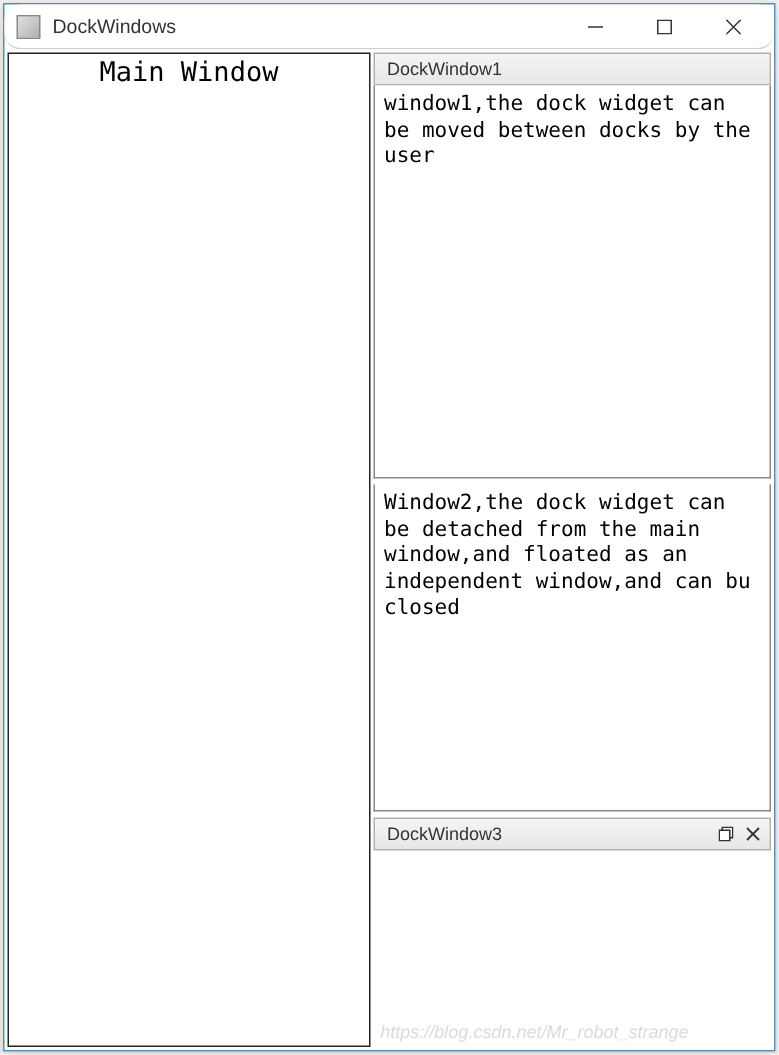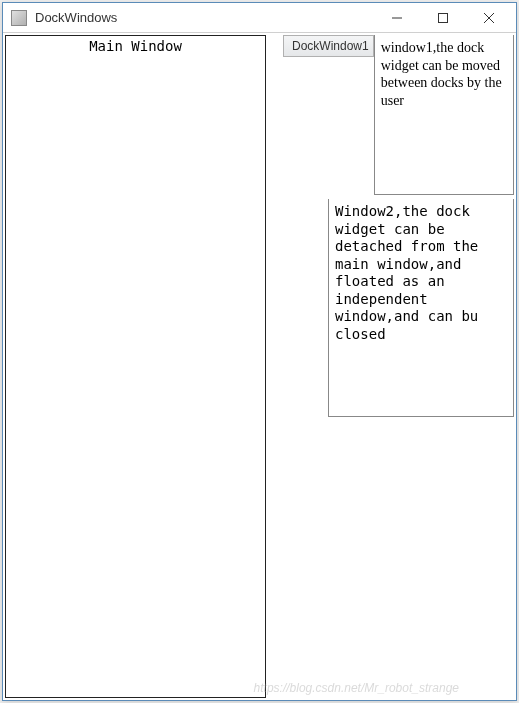--- a/index.html
+++ b/index.html
@@ -17,20 +17,21 @@
       flex-direction: column;
       box-shadow: 0 2px 8px rgba(0,0,0,0.15);
     }
     .titlebar {
       height: 30px;
       background: #ffffff;
       border-bottom: 1px solid #d0d0d0;
       display: flex;
       align-items: center;
       padding: 0 4px 0 8px;
+      border-radius: 11px;
     }
     .app-icon {
       width: 16px;
       height: 16px;
       border: 1px solid #888;
       margin-right: 8px;
       background: linear-gradient(135deg, #e0e0e0, #b0b0b0);
     }
     .title-text {
       flex: 1;
@@ -50,38 +51,39 @@
       color: #333;
       cursor: pointer;
     }
     .win-btn svg { width: 10px; height: 10px; }
     .content-area {
       flex: 1;
       display: flex;
       overflow: hidden;
     }
     .main-panel {
-      width: 261px;
+      width: 242px;
       border: 1px solid #222;
-      margin: 2px 16px 2px 2px;
+      margin: 2px 1px 2px 2px;
       background: #ffffff;
       text-align: center;
       padding-top: 2px;
       font-family: "SimSun", "NSimSun", monospace;
-      font-size: 14px;
+      font-size: 18px;
     }
     .dock-column {
       flex: 1;
       display: flex;
       flex-direction: column;
       margin: 2px 2px 2px 1px;
       gap: 4px;
     }
     .dock-widget {
       display: flex;
+      flex-direction: column;
     }
     .dock-header {
       height: 22px;
       background: linear-gradient(#f4f5f6, #e5e7e9);
       border: 1px solid #b0b0b0;
       display: flex;
       align-items: center;
       padding: 0 4px 0 8px;
       font-size: 12px;
       color: #333;
@@ -101,22 +103,22 @@
     .dock-body {
       border: 1px solid #888;
       border-top: none;
       background: #ffffff;
       padding: 4px 6px;
       font-family: "SimSun", "NSimSun", monospace;
       font-size: 14px;
       line-height: 1.25;
       word-break: break-word;
     }
-    .dock1 .dock-body { height: 160px; font-family: Liberation Serif, serif; }
-    .dock2 .dock-body { height: 218px; margin-left: 45px; }
+    .dock1 .dock-body { height: 262px; }
+    .dock2 .dock-body { height: 218px; }
     .dock3 .dock-body { height: 150px; }
     .watermark {
       position: fixed;
       right: 60px;
       bottom: 8px;
       color: rgba(150,150,150,0.35);
       font-size: 12px;
       font-style: italic;
       pointer-events: none;
       text-align: right;
@@ -165,19 +167,36 @@
         </div>
       </div>
 
       <div class="dock-widget dock2">
         <div class="dock-body">
           <span>Window2,the dock widget can be detached from the main window,and floated as an independent window,and can bu closed</span>
         </div>
       </div>
 
       <div class="dock-widget dock3">
+        <div class="dock-header">
+          <span class="dock-title">DockWindow3</span>
+          <div class="dock-btns">
+            <div class="dock-btn">
+              <svg viewBox="0 0 10 10">
+                  <rect x="2.5" y="0.5" width="7" height="7" fill="none" stroke="currentColor" stroke-width="1"></rect>
+                  <rect x="0.5" y="2.5" width="7" height="7" fill="white" stroke="currentColor" stroke-width="1"></rect>
+                </svg>
+            </div>
+            <div class="dock-btn">
+              <svg viewBox="0 0 10 10">
+                  <line x1="1" y1="1" x2="9" y2="9" stroke="currentColor" stroke-width="1.2"></line>
+                  <line x1="9" y1="1" x2="1" y2="9" stroke="currentColor" stroke-width="1.2"></line>
+                </svg>
+            </div>
+          </div>
+        </div>
       </div>
 
     </div>
   </div>
 </div>
 
 <div class="watermark">https://blog.csdn.net/Mr_robot_strange</div>
 
 </body></html>

